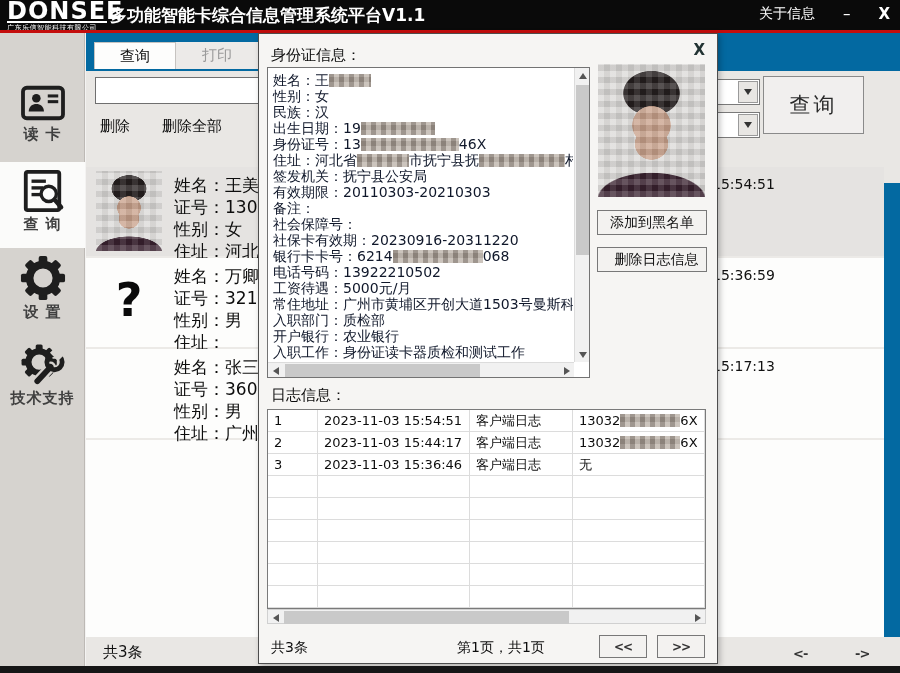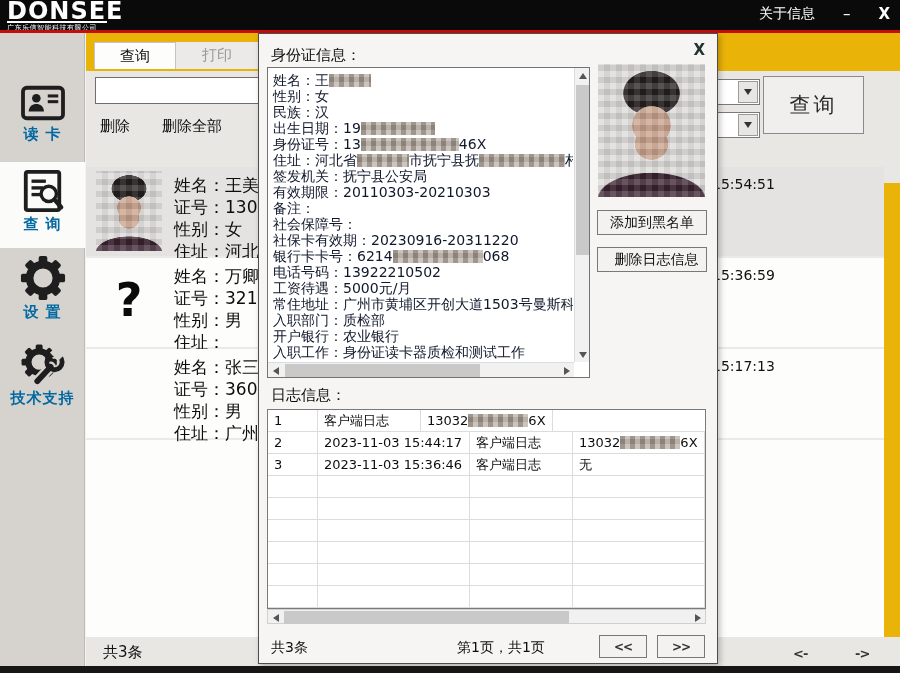--- a/index.html
+++ b/index.html
@@ -17,24 +17,24 @@
   .tb-about { font-size:14px; cursor:default; }
   .tb-min { font-size:15px; }
   .tb-close { font-size:15px; font-weight:bold; }
   .redline { position:absolute; left:0; top:30px; width:900px; height:3px; background:#c40d0d; }
 
   
   .sidebar { position:absolute; left:0; top:33px; width:85px; height:633px; background:#d6d3cf; border-right:1px solid #bdb9b5; }
   .side-item { position:absolute; left:0; width:85px; height:86px; text-align:center; padding-top:7px; cursor:pointer; }
   .side-item.active { background:#fbfbfa; }
   .side-icon { display:block; margin:0 auto; }
-  .side-label { display:block; font-size:15px; font-weight:600; color:#0369a1; margin-top:2px; letter-spacing:1px; }
-
-  
-  .main { position:absolute; left:86px; top:33px; width:814px; height:633px; background:#eab308; }
+  .side-label { display:block; font-size:15px; font-weight:600; color:#404040; margin-top:2px; letter-spacing:1px; }
+
+  
+  .main { position:absolute; left:86px; top:33px; width:814px; height:633px; background:#0369a1; }
   .ctrl-strip { position:absolute; left:0; top:38px; width:814px; height:112px; background:#e9e7e4; }
   .tab { position:absolute; top:9px; width:82px; height:27px; font-size:15px; text-align:center; line-height:27px; cursor:pointer; }
   .tab.active { left:8px; background:#fdfdfc; color:#0d0d0d; border:1px solid #c6c3c0; border-bottom:none; }
   .tab.inactive { left:90px; background:#eceae8; color:#9a9a9a; }
   .search { position:absolute; left:9px; top:44px; width:212px; height:27px; border:1px solid #6f6f6f; background:#fff; font-size:14px; padding:0 5px; }
   .flat-btn { position:absolute; top:82px; height:22px; font-size:15px; color:#111; background:transparent; border:none; cursor:pointer; font-family:inherit; }
   .btn-del { left:14px; }
   .btn-delall { left:76px; }
   .combo { position:absolute; left:554px; width:120px; height:26px; background:#fff; border:1px solid #7a7a7a; }
   .combo1 { top:46px; } .combo2 { top:79px; }
@@ -114,20 +114,21 @@
 </head>
 <body>
 
 <div class="app">
 
   <div class="titlebar">
     <div class="logo">
       <div class="logo-main">DONSEE</div>
       <div class="logo-sub">广东乐信智能科技有限公司</div>
     </div>
+    <div class="app-title">多功能智能卡综合信息管理系统平台V1.1</div>
     <div class="tb-right">
       <span class="tb-about">关于信息</span>
       <span class="tb-min">–</span>
       <span class="tb-close">X</span>
     </div>
   </div>
   <div class="redline"></div>
 
   <div class="sidebar">
     <div class="side-item" style="top:43px">
@@ -297,20 +298,21 @@
     </div>
 
     <div class="dlg-photo portrait"></div>
     <button class="dlg-btn btn-blacklist">添加到黑名单</button>
     <button class="dlg-btn btn-dellog">删除日志信息</button>
 
     <div class="dlg-label2">日志信息：</div>
     <div class="logtable" id="log-body">
         <div class="log-row">
           <div class="log-cell" style="width: 50px;">1</div>
+          <div class="log-cell" style="width: 152px;">2023-11-03 15:54:51</div>
           <div class="log-cell" style="width: 103px;">客户端日志</div>
           <div class="log-cell" style="width: 132px;">13032<span class="px-block" style="width: 60px;"></span>6X</div>
         </div>
         <div class="log-row">
           <div class="log-cell" style="width: 50px;">2</div>
           <div class="log-cell" style="width: 152px;">2023-11-03 15:44:17</div>
           <div class="log-cell" style="width: 103px;">客户端日志</div>
           <div class="log-cell" style="width: 132px;">13032<span class="px-block" style="width: 60px;"></span>6X</div>
         </div>
         <div class="log-row">

